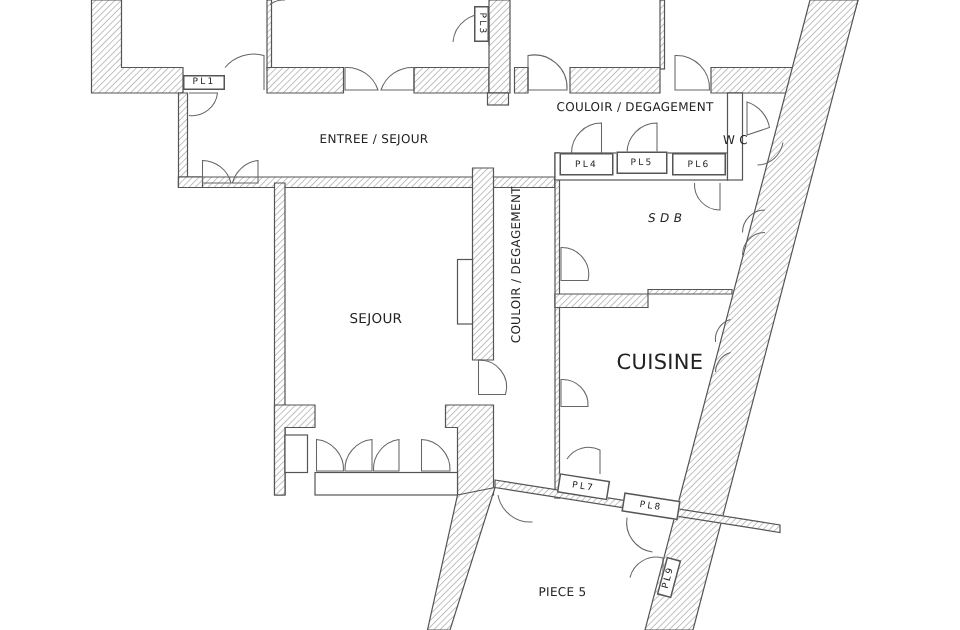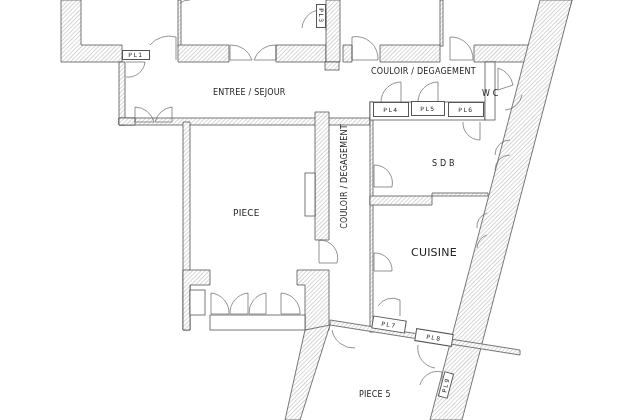--- a/index.html
+++ b/index.html
@@ -90,23 +90,23 @@
 
   <path class="door" d="M332,330 A22,22 0 0 0 355,348"></path>
   <path class="door" d="M418,345 A20,20 0 0 0 435,368"></path>
   <path class="door" d="M420,385 A18,18 0 0 1 442,372 L442,385"></path>
 </svg>
 
 <div class="lbl" style="left:213px;top:88px;">ENTREE / SEJOUR</div>
 <div class="lbl" style="left:371px;top:67px;">COULOIR / DEGAGEMENT</div>
 <div class="lbl" style="left:292px;top:172px;transform:rotate(-90deg);transform-origin:center;">COULOIR / DEGAGEMENT</div>
 <div class="lbl" style="left:482px;top:89px;">W C</div>
-<div class="lbl" style="left:432px;top:159px;">S D B</div>
-<div class="lbl" style="left:233px;top:208px;font-size:9px;">PIECE</div>
-<div class="lbl" style="left:411px;top:246px;font-size:11px;">CUISINE</div>
+<div class="lbl" style="left:432px;top:141px;font-style:italic;">S D B</div>
+<div class="lbl" style="left:233px;top:208px;font-size:9px;">SEJOUR</div>
+<div class="lbl" style="left:411px;top:234px;font-size:14px;">CUISINE</div>
 <div class="lbl" style="left:359px;top:390px;">PIECE 5</div>
 
 <div class="pl" style="left:122px;top:50px;width:28px;height:10px;line-height:8px;">PL1</div>
 <div class="pl" style="left:309px;top:11px;width:24px;height:10px;line-height:8px;transform:rotate(90deg);">PL3</div>
 <div class="pl" style="left:373px;top:102px;width:36px;height:15px;line-height:13px;">PL4</div>
 <div class="pl" style="left:411px;top:101px;width:34px;height:15px;line-height:13px;">PL5</div>
 <div class="pl" style="left:448px;top:102px;width:36px;height:15px;line-height:13px;">PL6</div>
 <div class="pl" style="left:372px;top:318px;width:34px;height:13px;line-height:11px;transform:rotate(9deg);">PL7</div>
 <div class="pl" style="left:415px;top:331px;width:38px;height:13px;line-height:11px;transform:rotate(9deg);">PL8</div>
 <div class="pl" style="left:433px;top:380px;width:26px;height:10px;line-height:8px;transform:rotate(-75deg);">PL9</div>

